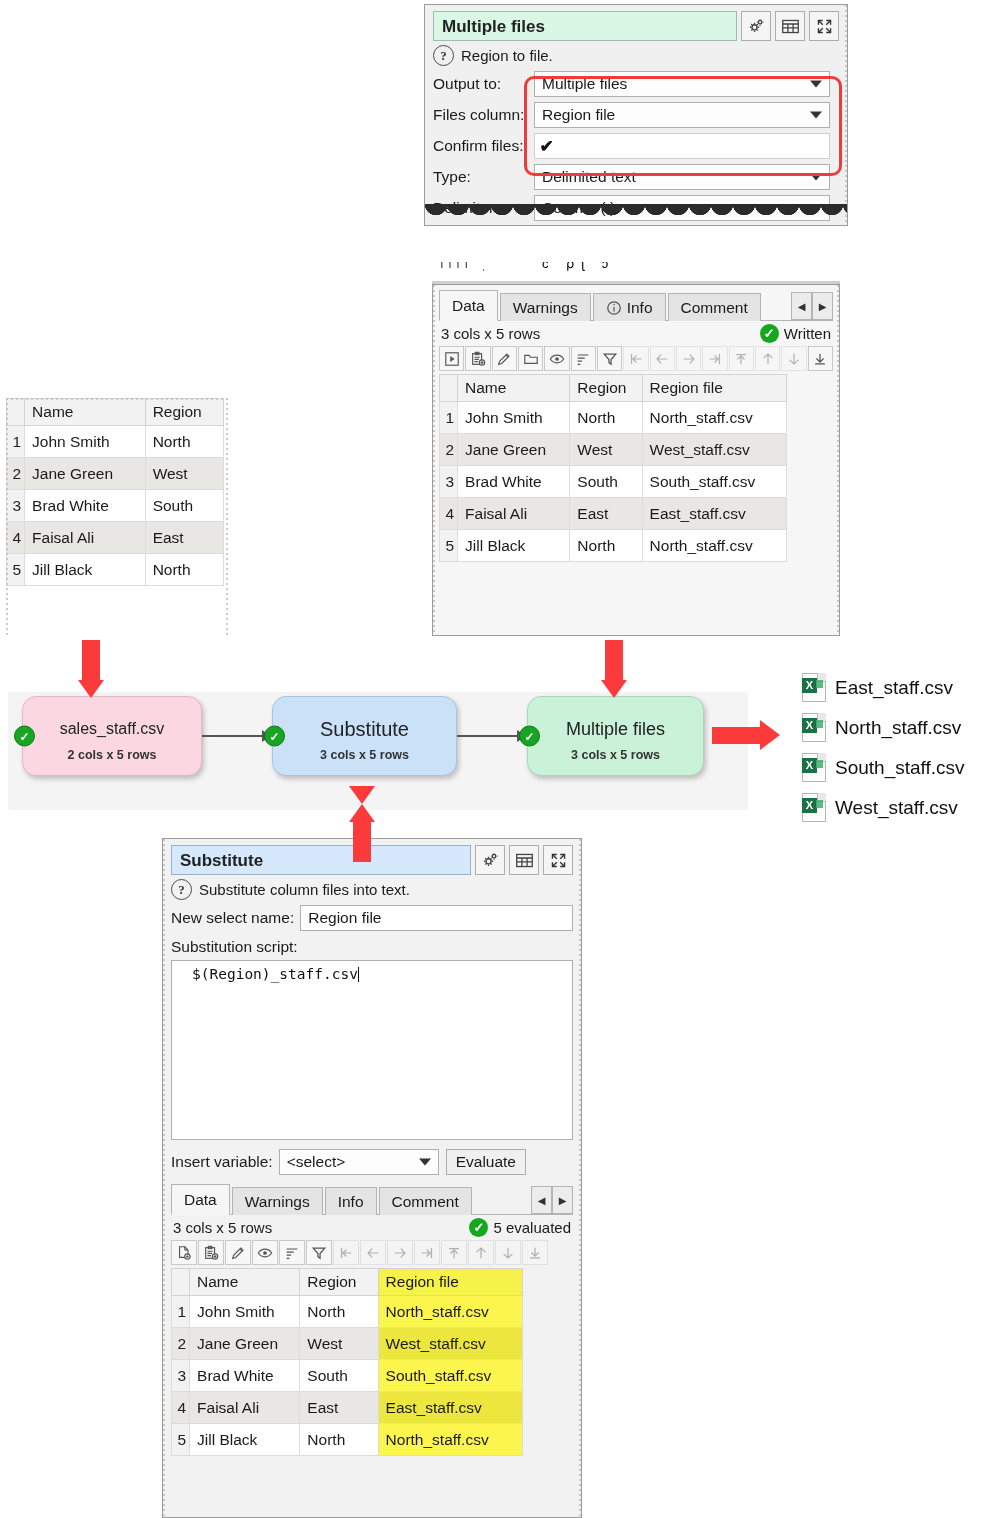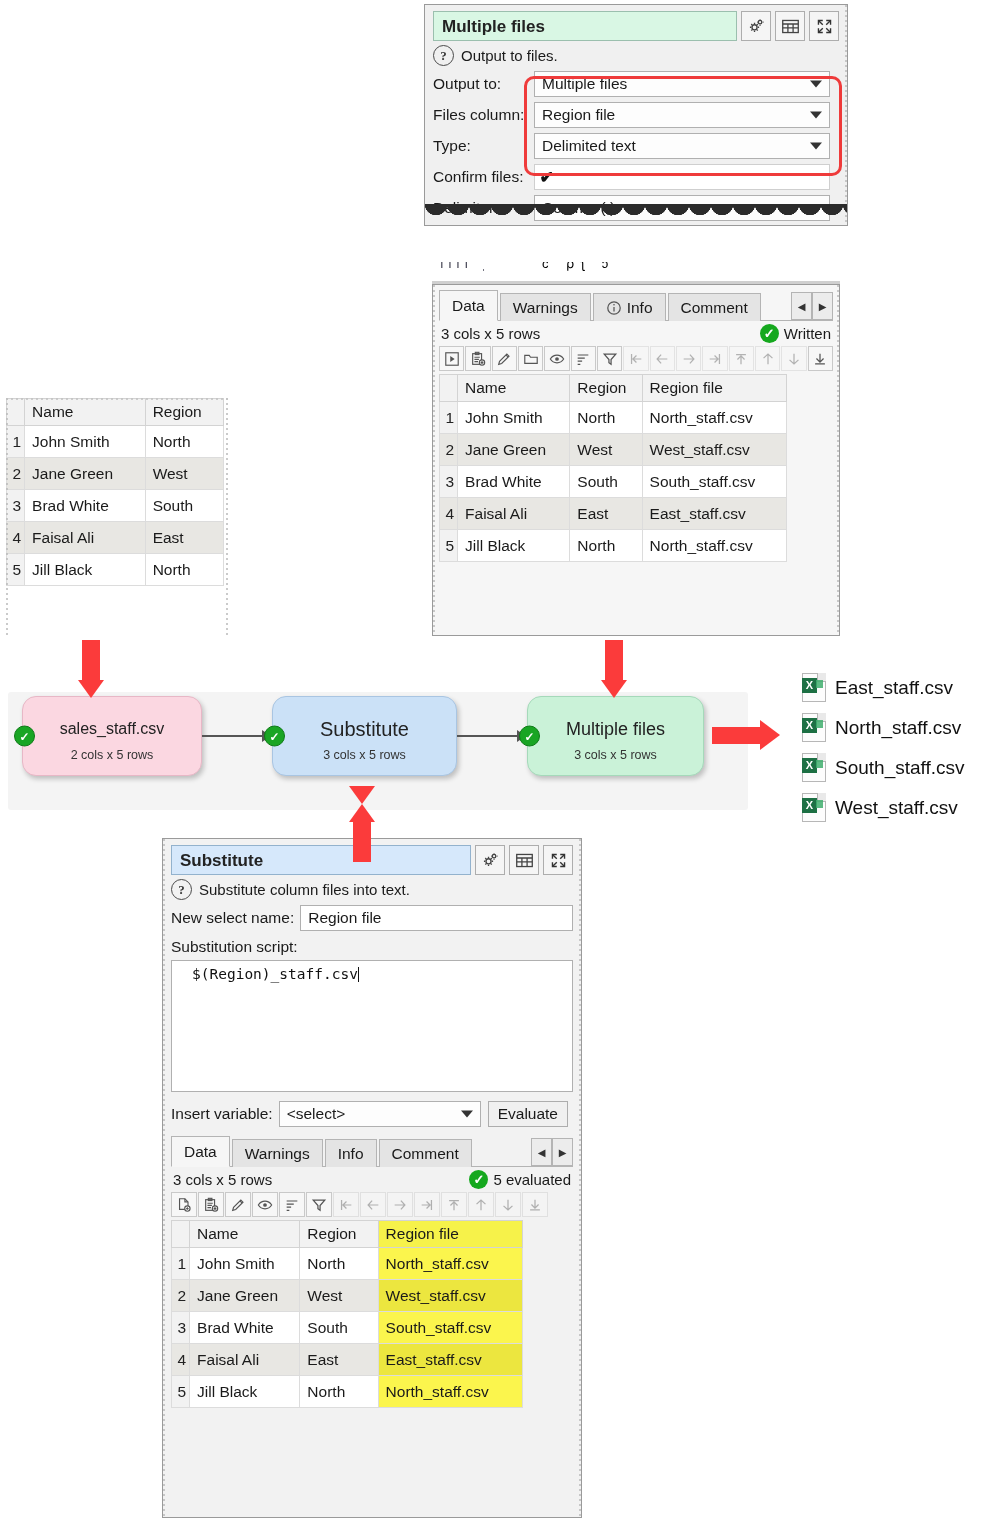--- a/index.html
+++ b/index.html
@@ -157,21 +157,21 @@
   }
 
   
   #flow-canvas{background:#f4f4f4;}
   .node{
     position:absolute;border-radius:14px;box-sizing:border-box;
     display:flex;flex-direction:column;align-items:center;justify-content:center;
     box-shadow:2px 3px 5px rgba(0,0,0,.22);
   }
   .node .nlabel{font-size:16px;color:#222;margin-bottom:14px;}
-  .node .nsub{font-size:12.5px;color:#333;position:absolute;bottom:13px;}
+  .node .nsub{font-size:12.5px;color:#333;position:absolute;bottom:13px;font-weight:bold;}
   .node.pink{background:#fbd7e1;border:1px solid #e7b7c6;}
   .node.blue{background:#cbe1f7;border:1px solid #a9c5e2;}
   .node.green{background:#caf2d8;border:1px solid #a5d9ba;}
   .node .badge{
     position:absolute;left:-9px;top:50%;transform:translateY(-50%);
     width:19px;height:19px;border-radius:50%;background:#19a524;
     border:1px solid #0d7a16;
     display:flex;align-items:center;justify-content:center;
     color:#fff;font-size:12px;font-weight:bold;line-height:1;
   }
@@ -238,51 +238,51 @@
       <div class="tbtn">
         <svg width="19" height="19" viewBox="0 0 22 22" fill="none" stroke="#333" stroke-width="1.6">
           <path d="M9 4H4v5M13 4h5v5M9 18H4v-5M13 18h5v-5"></path>
           <path d="M4 4l5 5M18 4l-5 5M4 18l5-5M18 18l-5-5"></path>
         </svg>
       </div>
     </div>
 
     <div class="helprow">
       <span class="qmark">?</span>
-      <span>Output to files.</span>
+      <span>Region to file.</span>
     </div>
 
     <div class="formrow">
       <span class="lbl" style="width:101px;">Output to:</span>
       <div class="combo" style="width:296px;">
         <span>Multiple files</span>
         <span class="arw"></span>
       </div>
     </div>
 
     <div class="formrow">
       <span class="lbl" style="width:101px;">Files column:</span>
       <div class="combo" style="width:296px;">
         <span>Region file</span>
         <span class="arw"></span>
       </div>
     </div>
 
     <div class="formrow">
+      <span class="lbl" style="width:101px;">Confirm files:</span>
+      <div style="width:296px;height:26px;border:1px solid #cfcfcf;background:#fff;box-sizing:border-box;display:flex;align-items:center;padding-left:3px;">
+        <span class="chk">✔</span>
+      </div>
+    </div>
+
+    <div class="formrow">
       <span class="lbl" style="width:101px;">Type:</span>
       <div class="combo" style="width:296px;">
         <span>Delimited text</span>
         <span class="arw"></span>
-      </div>
-    </div>
-
-    <div class="formrow">
-      <span class="lbl" style="width:101px;">Confirm files:</span>
-      <div style="width:296px;height:26px;border:1px solid #cfcfcf;background:#fff;box-sizing:border-box;display:flex;align-items:center;padding-left:3px;">
-        <span class="chk">✔</span>
       </div>
     </div>
 
     <div class="formrow" style="margin-top:5px;">
       <span class="lbl" style="width:101px;">Delimiter:</span>
       <div class="combo" style="width:296px;">
         <span>Comma (,)</span>
         <span class="arw"></span>
       </div>
     </div>
@@ -624,27 +624,27 @@
       <span>Substitute column files into text.</span>
     </div>
 
     <div class="formrow">
       <span class="lbl" style="margin-right:6px;">New select name:</span>
       <div class="txtfield" style="flex:1;">Region file</div>
     </div>
 
     <div style="margin-top:7px;font-size:15.5px;">Substitution script:</div>
 
-    <div class="scriptbox" style="height:132px;margin-top:4px;padding-left:20px;">
+    <div class="scriptbox" style="height:180px;margin-top:4px;padding-left:20px;">
       <span>$(Region)_staff.csv</span><span class="caret"></span>
     </div>
 
     <div class="formrow" style="margin-top:9px;">
       <span class="lbl" style="margin-right:6px;">Insert variable:</span>
-      <div class="combo" style="width:202px;">
+      <div class="combo" style="width:160px;">
         <span>&lt;select&gt;</span>
         <span class="arw"></span>
       </div>
       <div class="btn" style="margin-left:7px;text-align:right;">Evaluate</div>
     </div>
 
     <div class="tabstrip" style="margin-top:8px;">
       <div class="tab active">
         <span>Data</span>
       </div>

